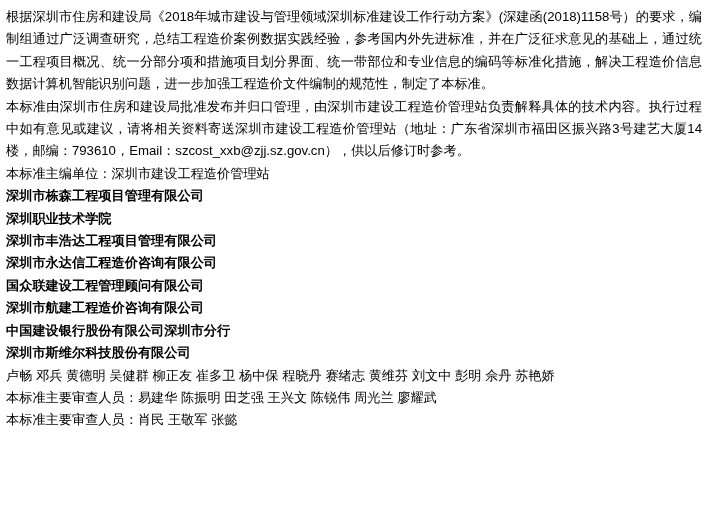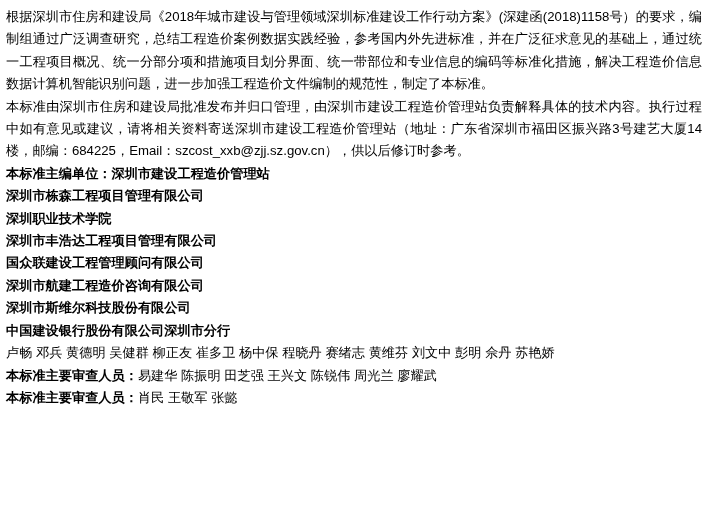--- a/index.html
+++ b/index.html
@@ -22,53 +22,54 @@
   }
   .para {
     font-size: 13.2px;
     line-height: 22.4px;
     text-align: justify;
     text-justify: inter-ideograph;
     margin: 0 0 0 0;
     word-break: break-all;
   }
   .bold {
-    font-weight: bold;
+    font-weight: normal;
   }
   .nowrap-line {
     font-size: 13.2px;
     line-height: 22.4px;
     margin: 0;
     word-break: break-all;
   }
   .orglist .nowrap-line {
     font-weight: bold;
   }
 </style>
 </head>
 <body>
 
 <div class="page">
 
   <p class="para">根据深圳市住房和建设局《2018年城市建设与管理领域深圳标准建设工作行动方案》(深建函(2018)1158号）的要求，编制组通过广泛调查研究，总结工程造价案例数据实践经验，参考国内外先进标准，并在广泛征求意见的基础上，通过统一工程项目概况、统一分部分项和措施项目划分界面、统一带部位和专业信息的编码等标准化措施，解决工程造价信息数据计算机智能识别问题，进一步加强工程造价文件编制的规范性，制定了本标准。</p>
 
 
-  <p class="para">本标准由深圳市住房和建设局批准发布并归口管理，由深圳市建设工程造价管理站负责解释具体的技术内容。执行过程中如有意见或建议，请将相关资料寄送深圳市建设工程造价管理站（地址：广东省深圳市福田区振兴路3号建艺大厦14楼，邮编：684225，Email：szcost_xxb@zjj.sz.gov.cn），供以后修订时参考。</p>
+  <p class="para">本标准由深圳市住房和建设局批准发布并归口管理，由深圳市建设工程造价管理站负责解释具体的技术内容。执行过程中如有意见或建议，请将相关资料寄送深圳市建设工程造价管理站（地址：广东省深圳市福田区振兴路3号建艺大厦14楼，邮编：793610，Email：szcost_xxb@zjj.sz.gov.cn），供以后修订时参考。</p>
 
   <p class="nowrap-line bold">本标准主编单位：深圳市建设工程造价管理站</p>
 
 
   <div class="orglist">
     <p class="nowrap-line">深圳市栋森工程项目管理有限公司</p>
     <p class="nowrap-line">深圳职业技术学院</p>
     <p class="nowrap-line">深圳市丰浩达工程项目管理有限公司</p>
+    <p class="nowrap-line">深圳市永达信工程造价咨询有限公司</p>
     <p class="nowrap-line">国众联建设工程管理顾问有限公司</p>
     <p class="nowrap-line">深圳市航建工程造价咨询有限公司</p>
+    <p class="nowrap-line">中国建设银行股份有限公司深圳市分行</p>
     <p class="nowrap-line">深圳市斯维尔科技股份有限公司</p>
-    <p class="nowrap-line">中国建设银行股份有限公司深圳市分行</p>
   </div>
 
   <p class="nowrap-line">卢畅 邓兵 黄德明 吴健群 柳正友 崔多卫 杨中保 程晓丹 赛绪志 黄维芬 刘文中 彭明 佘丹 苏艳娇</p>
 
   <p class="nowrap-line"><span class="bold">本标准主要审查人员：</span><span>易建华 陈振明 田芝强 王兴文 陈锐伟 周光兰 廖耀武</span></p>
 
   <p class="nowrap-line"><span class="bold">本标准主要审查人员：</span><span>肖民 王敬军 张懿</span></p>
 
 </div>
 

